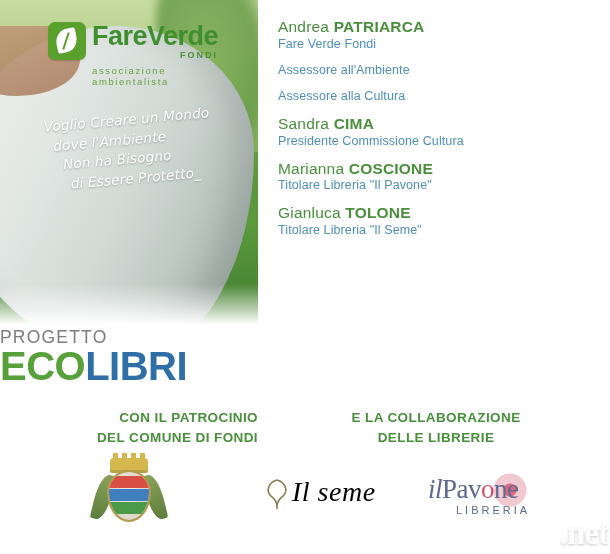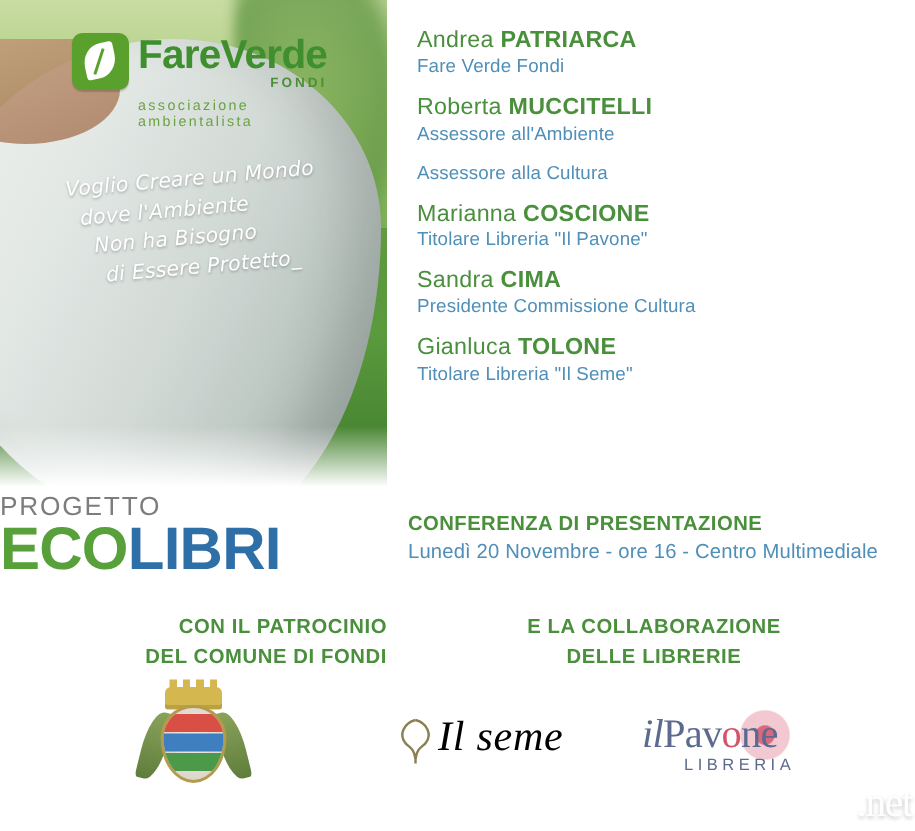--- a/index.html
+++ b/index.html
@@ -245,21 +245,21 @@
     position: absolute; left: 78px; top: -4px; width: 40px; height: 40px;
     border-radius: 50%;
     background: radial-gradient(circle at 50% 50%, rgba(212,83,107,.95) 0 6px, rgba(212,83,107,0) 7px),
                 radial-gradient(circle at 50% 50%, rgba(212,83,107,.35) 0 16px, rgba(212,83,107,0) 17px);
     opacity: .9;
   }
 
   .watermark {
     position: absolute; right: 2px; bottom: 2px;
     font-family: "Liberation Serif", serif;
-    font-size: 28px; font-weight: normal; color: #ffffff;
+    font-size: 33px; font-weight: bold; color: #ffffff;
     text-shadow: 0 1px 3px rgba(0,0,0,.25);
     letter-spacing: -1px;
     opacity: .95;
     text-align: right;
   }
 </style>
 </head>
 <body>
 
 <div class="poster">
@@ -294,51 +294,46 @@
 
     <div class="photo-fade"></div>
   </div>
 
   <div class="speakers">
     <div class="speaker">
       <div class="name"><span>Andrea </span><b>PATRIARCA</b></div>
       <div class="role">Fare Verde Fondi</div>
     </div>
     <div class="speaker">
-      <div class="name"><span>Roberta </span><b>MUCCITELLI</b></div>
       <div class="role">Assessore all'Ambiente</div>
     </div>
     <div class="speaker">
       <div class="role">Assessore alla Cultura</div>
+    </div>
+    <div class="speaker">
+      <div class="name"><span>Sandra </span><b>CIMA</b></div>
+      <div class="role">Presidente Commissione Cultura</div>
     </div>
     <div class="speaker">
       <div class="name"><span>Marianna </span><b>COSCIONE</b></div>
       <div class="role">Titolare Libreria "Il Pavone"</div>
-    </div>
-    <div class="speaker">
-      <div class="name"><span>Sandra </span><b>CIMA</b></div>
-      <div class="role">Presidente Commissione Cultura</div>
     </div>
     <div class="speaker">
       <div class="name"><span>Gianluca </span><b>TOLONE</b></div>
       <div class="role">Titolare Libreria "Il Seme"</div>
     </div>
   </div>
 
   <div class="title-block">
     <div class="progetto">PROGETTO</div>
     <div class="ecolibri">
       <span class="eco">ECO</span><span class="libri">LIBRI</span>
     </div>
   </div>
 
-  <div class="conf-block">
-    <div class="conf-title">CONFERENZA DI PRESENTAZIONE</div>
-    <div class="conf-when">Lunedì 20 Novembre - ore 16 - Centro Multimediale</div>
-  </div>
 
   <div class="patrocinio">
     <div class="l1">CON IL PATROCINIO</div>
     <div class="l2">DEL COMUNE DI FONDI</div>
   </div>
 
   <div class="crest">
     <div class="leafL"></div>
     <div class="leafR"></div>
     <div class="crown"></div>

